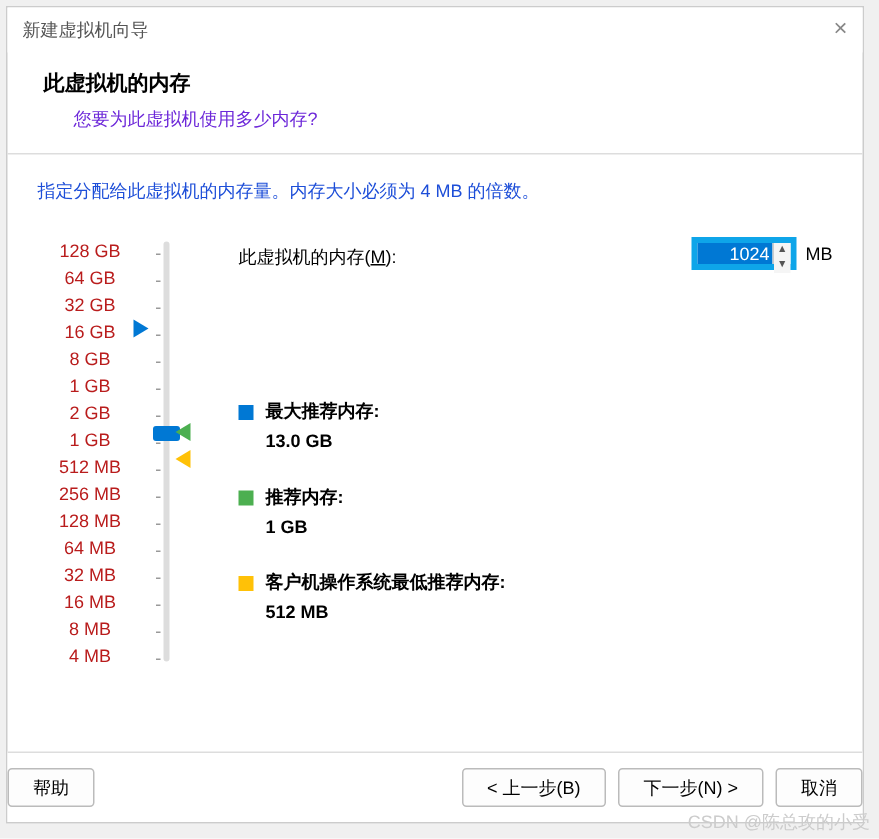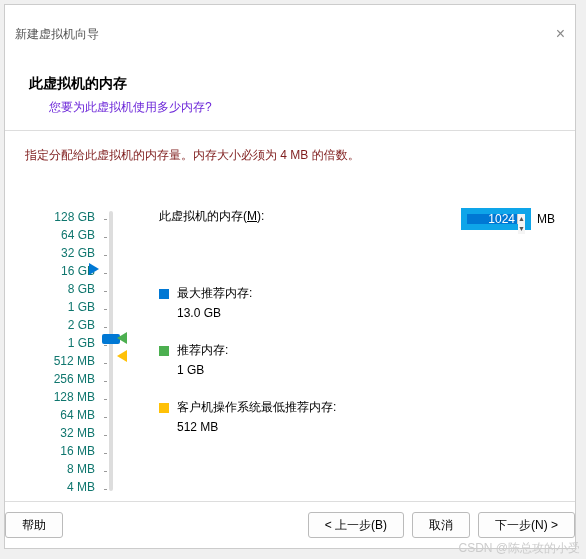--- a/index.html
+++ b/index.html
@@ -1,46 +1,46 @@
 <!DOCTYPE html>
 <html><head>
 <meta charset="utf-8">
 <style>
 * { box-sizing: border-box; margin: 0; padding: 0; }
 body { font-family: "Microsoft YaHei", "Segoe UI", sans-serif; font-size: 12px; background: #f0f0f0; width: 586px; height: 559px; position: relative; }
 .dialog { background: #fff; border: 1px solid #ccc; width: 572px; height: 545px; margin: 4px; position: relative; }
-.title-bar { display: flex; justify-content: space-between; align-items: center; padding: 20px 10px; color: #555; background: #fff; }
+.title-bar { display: flex; justify-content: space-between; align-items: center; padding: 6px 10px; color: #555; background: #fff; }
 .title-bar .close { font-size: 16px; color: #888; cursor: pointer; }
 .header { padding: 12px 24px 14px 24px; border-bottom: 1px solid #ddd; }
 .header-title { font-size: 14px; font-weight: bold; color: #000; margin-bottom: 6px; }
 .header-sub { font-size: 12px; color: #6d28d9; margin-left: 20px; }
 .content { padding: 16px 20px 10px 20px; }
-.desc { color: #7f1d1d; margin-bottom: 44px; }
+.desc { color: #1d4ed8; margin-bottom: 22px; }
 .mem-row { display: flex; }
-.scale-col { width: 70px; text-align: right; color: #0f766e; line-height: 18px; }
+.scale-col { width: 70px; text-align: center; color: #b91c1c; line-height: 18px; }
 .scale-col div { height: 18px; }
 .slider-col { width: 40px; position: relative; }
 .track { position: absolute; left: 14px; top: 3px; width: 4px; height: 280px; background: #ddd; border-radius: 2px; }
 .tick { position: absolute; left: 9px; width: 3px; height: 1px; background: #999; }
 .ptr { position: absolute; left: 0; width: 0; height: 0; border-top: 6px solid transparent; border-bottom: 6px solid transparent; }
 .ptr-blue { border-left: 10px solid #0078d4; left: -6px; }
 .ptr-green { border-left: 10px solid #4caf50; left: 22px; transform: scaleX(-1); }
 .ptr-yellow { border-left: 10px solid #ffc107; left: 22px; transform: scaleX(-1); }
 .thumb { position: absolute; left: 7px; width: 18px; height: 10px; background: #0078d4; border-radius: 2px; }
 .info-col { flex: 1; padding-left: 24px; }
-.mem-label-row { display: flex; align-items: flex-start; margin-bottom: 11px; }
+.mem-label-row { display: flex; align-items: flex-end; margin-bottom: 42px; }
 .mem-label { flex: 1; }
 .mem-label u { text-decoration: underline; }
 .spin-wrap { display: flex; align-items: center; }
-.spin { width: 70px; height: 22px; border: 6px solid #0ea5e9; display: flex; background: #fff; }
+.spin { width: 70px; height: 22px; border: 4px solid #0ea5e9; display: flex; background: #fff; }
 .spin input { flex: 1; border: none; text-align: right; padding: 0 2px; font-size: 12px; background: #0078d4; color: #fff; outline: none; width: 50px; }
 .spin-btns { width: 16px; display: flex; flex-direction: column; border-left: 1px solid #ccc; }
 .spin-btns div { flex: 1; font-size: 7px; text-align: center; line-height: 10px; cursor: pointer; color: #555; background: #f5f5f5; }
 .unit { margin-left: 6px; }
-.legend-item { margin-bottom: 22px; }
+.legend-item { margin-bottom: 22px; font-weight: bold; }
 .legend-item .sq { display: inline-block; width: 10px; height: 10px; margin-right: 8px; vertical-align: middle; }
 .sq-blue { background: #0078d4; }
 .sq-green { background: #4caf50; }
 .sq-yellow { background: #ffc107; }
 .legend-label { display: inline; }
 .legend-val { margin-left: 18px; margin-top: 4px; }
 .footer { position: absolute; bottom: 0; left: 0; right: 0; padding: 10px 0; border-top: 1px solid #ddd; display: flex; gap: 8px; background: #fff; }
 .footer button { height: 26px; padding: 0 16px; border: 1px solid #bbb; background: #fdfdfd; border-radius: 3px; cursor: pointer; font-family: inherit; font-size: 12px; }
 .footer .spacer { flex: 1; }
 .watermark { position: absolute; right: 6px; bottom: 2px; font-size: 12px; color: #ccc; }
@@ -130,17 +130,17 @@
           <span class="sq sq-yellow"></span><span class="legend-label">客户机操作系统最低推荐内存:</span>
           <div class="legend-val">512 MB</div>
         </div>
       </div>
     </div>
   </div>
   <div class="footer">
     <button>帮助</button>
     <span class="spacer"></span>
     <button>&lt; 上一步(B)</button>
+    <button>下一步(N) &gt;</button>
     <button>取消</button>
-    <button>下一步(N) &gt;</button>
   </div>
 </div>
 <div class="watermark">CSDN @陈总攻的小受</div>
 
 </body></html>

